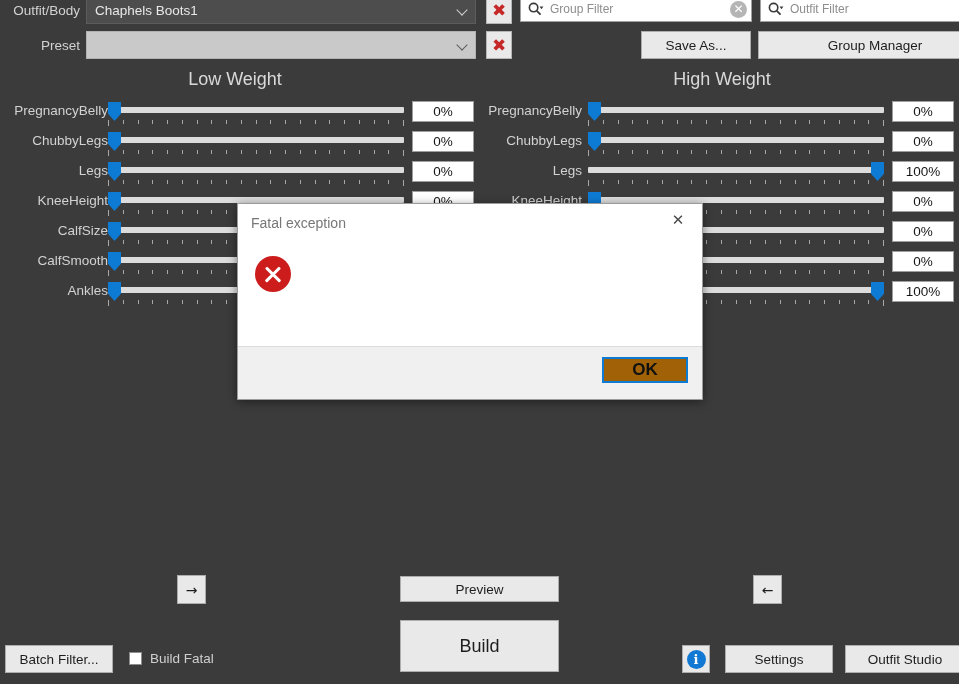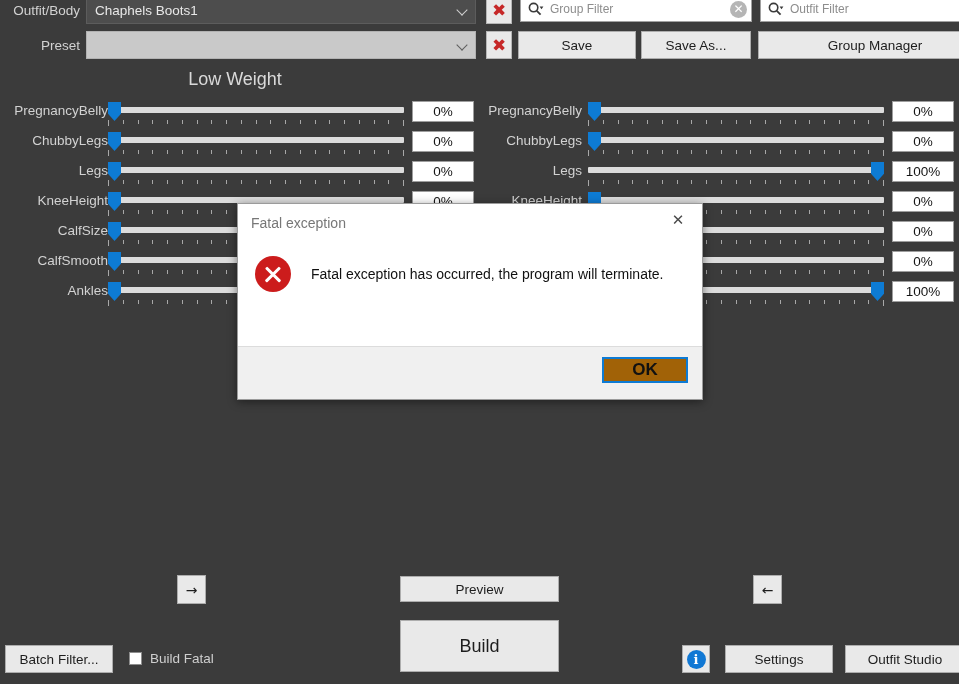--- a/index.html
+++ b/index.html
@@ -322,21 +322,20 @@
 
     </div>
 
     <div class="lbl-right" style="left:-8px; top:36px; width:88px;">Preset</div>
     <div class="combo empty" style="left:86px; top:31px; width:390px; height:28px;">
       <span class="cval"></span>
       <span class="chev"></span>
     </div>
     <div class="xbtn" style="left:486px; top:31px; width:26px; height:28px;">✖</div>
 
-    <div class="btn" style="left:518px; top:31px; width:118px; height:28px;">Save</div>
     <div class="btn" style="left:641px; top:31px; width:110px; height:28px;">Save As...</div>
     <div class="btn" style="left:758px; top:31px; width:234px; height:28px;">Group Manager</div>
   </div>
 
   <div class="panel-title" style="left:105px; top:69px; width:260px;">Low Weight</div>
   <div id="low-rows">
       <div class="srow" style="left: 0px; top: 100px; width: 480px;">
         <div class="name" style="right: 372px; width: 108px;">PregnancyBelly</div>
         <div class="slider" style="left: 108px; width: 296px;">
           <div class="track" style="width: 296px;"></div>
@@ -548,20 +547,21 @@
             <span class="tk" style="left: 251px;"></span>
             <span class="tk" style="left: 266px;"></span>
             <span class="tk" style="left: 280px;"></span>
             <span class="tk end" style="left: 295px;"></span>
           </div>
         </div>
         <div class="valbox" style="left: 412px;">0%</div>
       </div>
     </div>
 
+  <div class="panel-title" style="left:592px; top:69px; width:260px;">High Weight</div>
   <div id="high-rows">
       <div class="srow" style="left: 470px; top: 100px; width: 489px;">
         <div class="name" style="right: 377px; width: 112px;">PregnancyBelly</div>
         <div class="slider" style="left: 118px; width: 296px;">
           <div class="track" style="width: 296px;"></div>
           <div class="thumb" style="left: 0px;"></div>
           <div class="ticks" style="width: 296px;">
             <span class="tk end" style="left: 0px;"></span>
             <span class="tk" style="left: 15px;"></span>
             <span class="tk" style="left: 30px;"></span>
@@ -792,20 +792,19 @@
     <span class="infodot">i</span>
   </div>
   <div class="btn" style="left:725px; top:645px; width:108px; height:28px;">Settings</div>
   <div class="btn" style="left:845px; top:645px; width:120px; height:28px;">Outfit Studio</div>
 
   <div class="dlg">
     <div class="dlg-title">Fatal exception</div>
     <div class="dlg-close">✕</div>
     <div class="dlg-body">
       <span class="err-icon"></span>
-      <span class="dlg-msg">Fatal exception has occurred, the program will terminate.</span>
     </div>
     <div class="dlg-foot">
       <div class="dlg-ok">OK</div>
     </div>
   </div>
 
 </div>
 
 </body></html>

